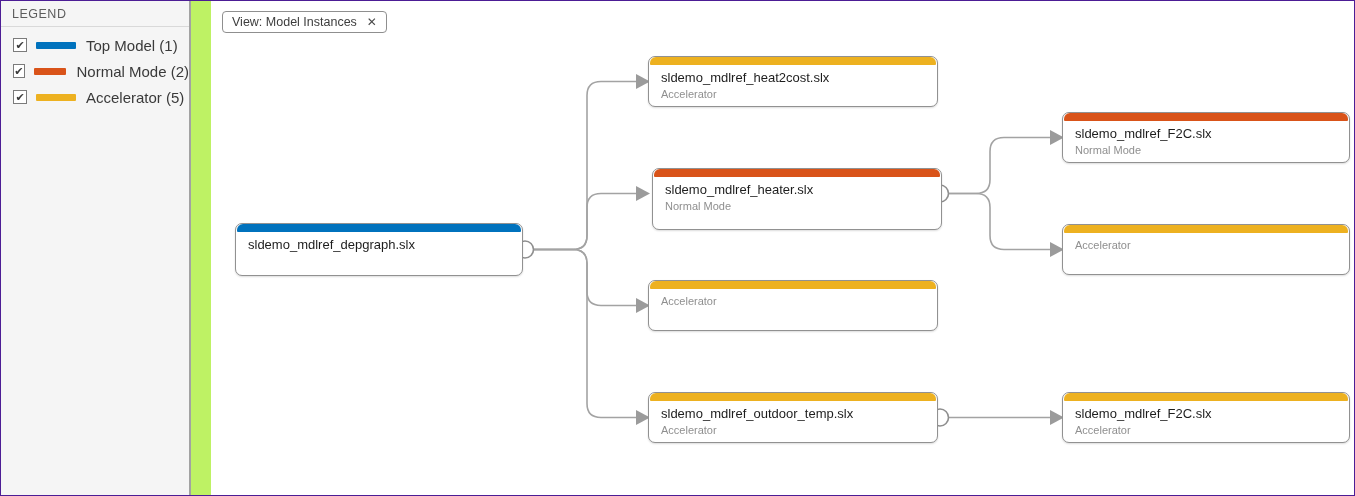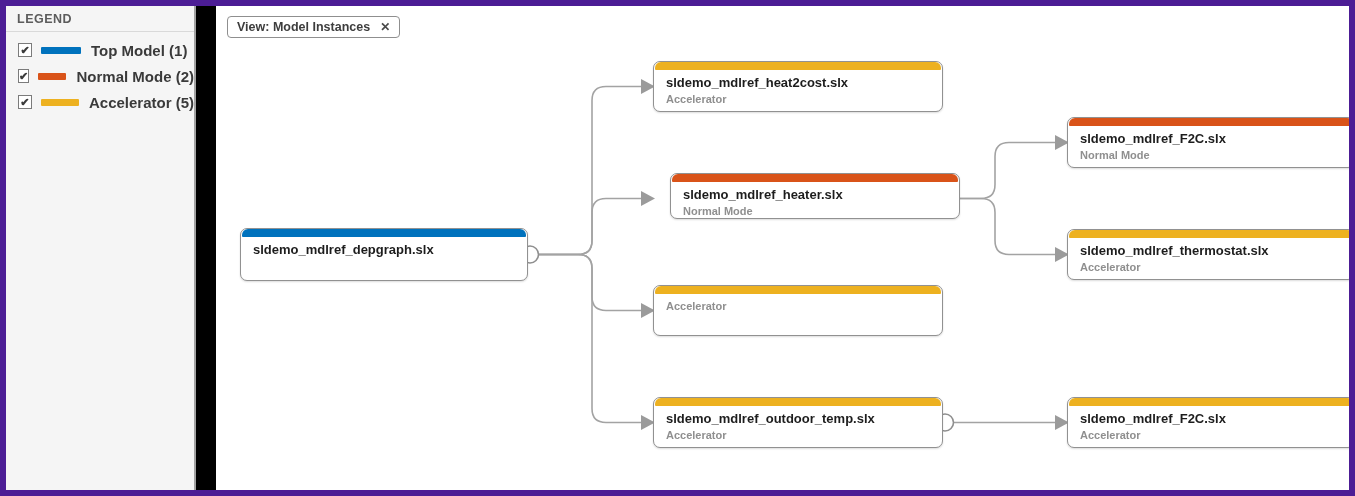--- a/index.html
+++ b/index.html
@@ -3,25 +3,24 @@
 <meta charset="utf-8">
 <style>
   * { box-sizing: border-box; margin: 0; padding: 0; }
   html, body { background: #ffffff; }
   body { font-family: "Liberation Sans", sans-serif; }
 
   .app {
     position: relative;
     width: 1355px;
     height: 496px;
-    border: 6px solid #4c1d95;
-    background: #000000;
+    border: 1px solid #4c1d95;
+    background: #bef264;
     display: flex;
     overflow: hidden;
-    font-weight: bold;
   }
 
   
   .sidebar {
     width: 190px;
     flex: none;
     background: #f5f5f5;
     border-right: 2px solid #a2a2a2;
   }
   .legend-header {
@@ -150,21 +149,21 @@
             <div class="title">sldemo_mdlref_depgraph.slx</div>
           </div>
         </div>
         <div class="node" style="left: 437px; top: 55px; width: 290px; height: 51px;">
           <div class="bar" style="background: rgb(237, 177, 32);"></div>
           <div class="text">
             <div class="title">sldemo_mdlref_heat2cost.slx</div>
             <div class="subtitle">Accelerator</div>
           </div>
         </div>
-        <div class="node" style="left: 454px; top: 167px; width: 290px; height: 46px;">
+        <div class="node" style="left: 441px; top: 167px; width: 290px; height: 62px;">
           <div class="bar" style="background: rgb(217, 83, 25);"></div>
           <div class="text">
             <div class="title">sldemo_mdlref_heater.slx</div>
             <div class="subtitle">Normal Mode</div>
           </div>
         </div>
         <div class="node" style="left: 437px; top: 279px; width: 290px; height: 51px;">
           <div class="bar" style="background: rgb(237, 177, 32);"></div>
           <div class="text">
             <div class="subtitle">Accelerator</div>
@@ -180,21 +179,20 @@
         <div class="node" style="left: 851px; top: 111px; width: 288px; height: 51px;">
           <div class="bar" style="background: rgb(217, 83, 25);"></div>
           <div class="text">
             <div class="title">sldemo_mdlref_F2C.slx</div>
             <div class="subtitle">Normal Mode</div>
           </div>
         </div>
         <div class="node" style="left: 851px; top: 223px; width: 288px; height: 51px;">
           <div class="bar" style="background: rgb(237, 177, 32);"></div>
           <div class="text">
-            <div class="title">sldemo_mdlref_thermostat.slx</div>
             <div class="subtitle">Accelerator</div>
           </div>
         </div>
         <div class="node" style="left: 851px; top: 391px; width: 288px; height: 51px;">
           <div class="bar" style="background: rgb(237, 177, 32);"></div>
           <div class="text">
             <div class="title">sldemo_mdlref_F2C.slx</div>
             <div class="subtitle">Accelerator</div>
           </div>
         </div>

